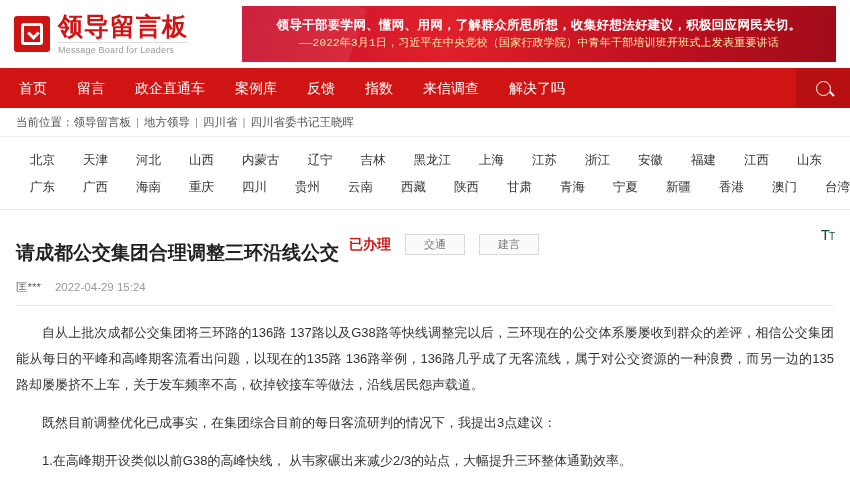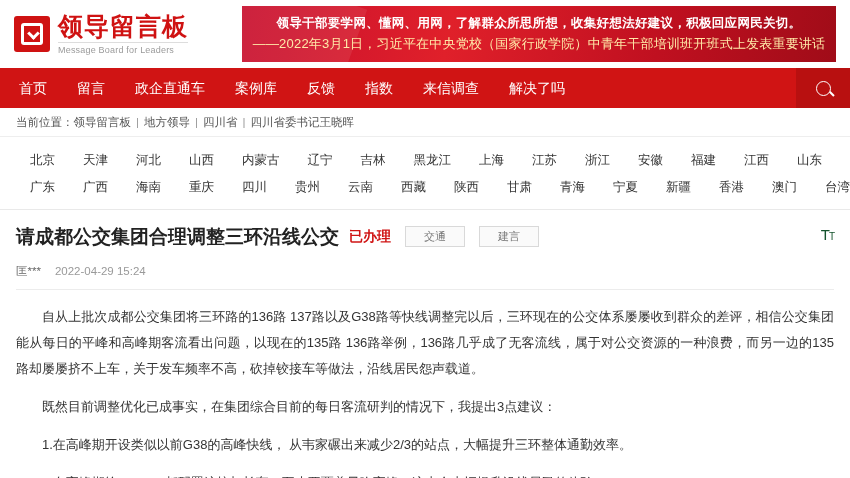--- a/index.html
+++ b/index.html
@@ -103,23 +103,24 @@
     line-height: 1.55;
     z-index: 2;
     padding: 0 8px;
   }
   .banner-line1 {
     font-size: 12.5px;
     font-weight: bold;
     letter-spacing: 0.3px;
   }
   .banner-line2 {
-    font-size: 13px;
+    font-size: 11px;
     color: #ffe9a8;
     letter-spacing: 0.2px;
+    font-family: Liberation Mono, monospace;
   }
   
   .nav {
     height: 40px;
     background: #d01414;
     display: flex;
     align-items: center;
     padding-left: 4px;
     box-sizing: border-box;
     position: relative;
@@ -211,20 +212,21 @@
   .title-row {
     display: flex;
     align-items: flex-start;
     gap: 10px;
   }
   .art-title {
     font-size: 19px;
     font-weight: bold;
     color: #222;
     line-height: 1.35;
+    margin-top: 16px;
   }
   .art-status {
     font-size: 14px;
     color: #d01414;
     font-weight: bold;
     white-space: nowrap;
     align-self: center;
   }
   .tag {
     display: inline-block;

